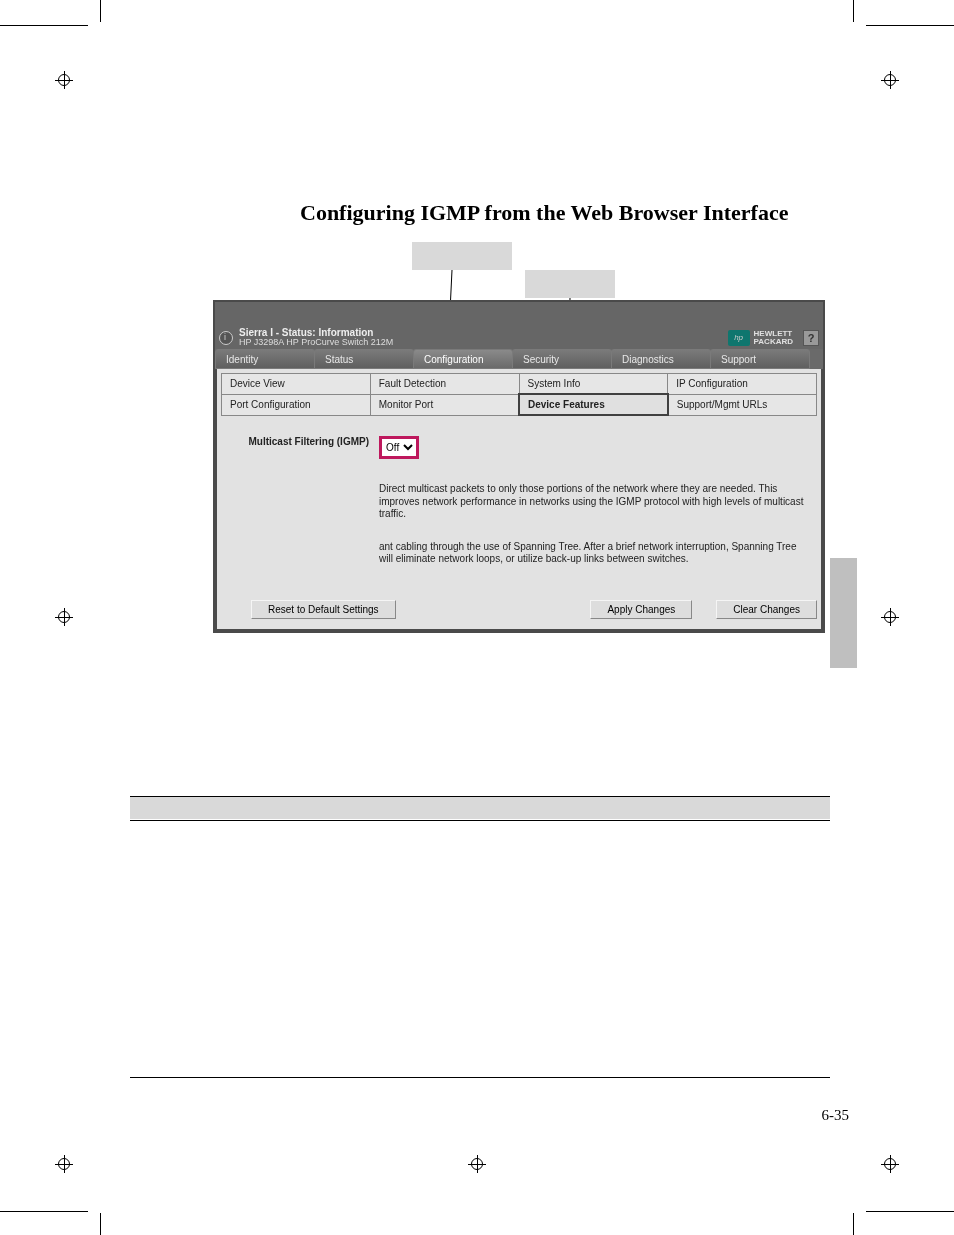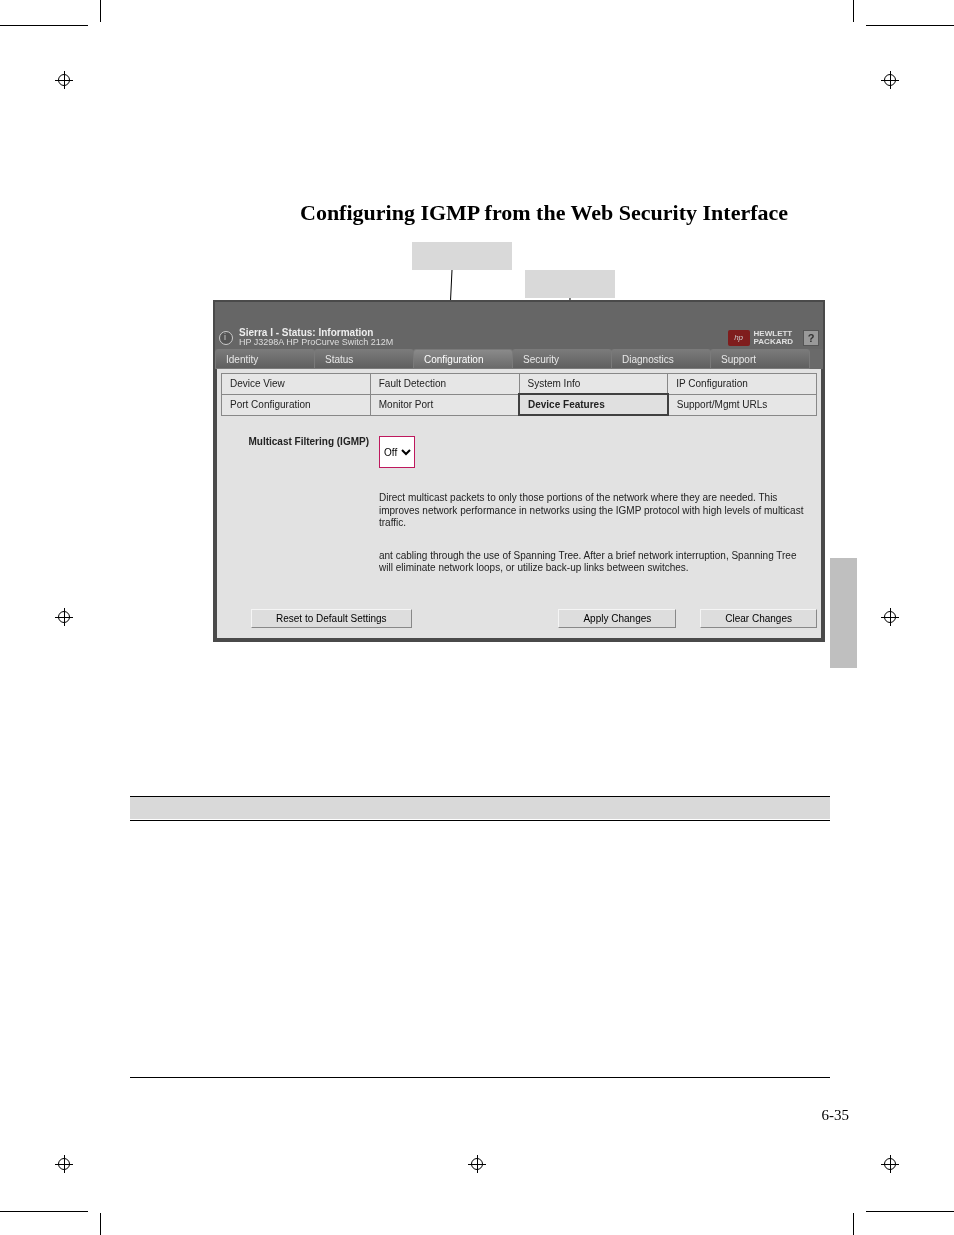--- a/index.html
+++ b/index.html
@@ -28,21 +28,21 @@
     position:absolute; top:300px; left:213px; width:612px;
     background:#666; border:2px solid #4a4a4a;
   }
   .win-header { display:flex; align-items:center; background:#666; padding:2px 4px;margin-top:24px; }
   .win-header .icon { width:14px; height:14px; border:1px solid #ccc; border-radius:50%; margin-right:6px; background:#555; position:relative; }
   .win-header .icon::after{content:"i"; color:#ccc; font-size:9px; position:absolute; left:4px; top:0;}
   .win-header .title-block { display:flex; flex-direction:column; line-height:1; }
   .win-header .title { color:#eee; font-size:10px; font-weight:bold; }
   .win-header .subtitle { color:#ddd; font-size:9px; }
   .win-header .logo { margin-left:auto; display:flex; align-items:center; gap:4px; }
-  .hp-logo { width:22px; height:16px; background:#7f1d1d; border-radius:2px; display:flex; align-items:center; justify-content:center; color:#ccc; font-size:8px; font-style:italic; }
+  .hp-logo { width:22px; height:16px; background:#0f766e; border-radius:2px; display:flex; align-items:center; justify-content:center; color:#ccc; font-size:8px; font-style:italic; }
   .hp-text { color:#e0e0e0; font-size:8px; font-weight:bold; line-height:1; }
   .help-btn { width:16px; height:16px; background:#999; border:1px solid #555; color:#333; font-weight:bold; font-size:11px; display:flex; align-items:center; justify-content:center; margin-left:6px; }
   
   .main-nav { display:flex; background:#6a6a6a; }
   .main-nav .tab {
     flex:0 0 100px; height:20px; line-height:20px;
     color:#e8e8e8; font-size:10px; text-align:left; padding-left:10px;
     border:1px solid #7a7a7a; border-radius:3px 3px 0 0; margin-right:-1px;
     background:linear-gradient(#7a7a7a,#5f5f5f);
   }
@@ -56,27 +56,27 @@
   .sub-nav td {
     width:25%; border:1px solid #888; padding:4px 8px;
     font-size:10px; color:#222; background:#e6e6e6;margin-top:25px;
   }
   .sub-nav td.active { font-weight:bold; background:#e0e0e0; border:2px solid #404040; }
   
   .feature-body { padding:20px 8px 30px 8px; font-size:10px; color:#222; }
   .feature-row { display:flex; align-items:flex-start; gap:10px; margin-bottom:24px; }
   .feature-label { font-weight:bold; width:140px; text-align:right; }
   .feature-select {
-    font-size:10px; height:32px; border:1px solid #be185d; background:#fff;
+    font-size:10px; height:23px; border:3px solid #be185d; background:#fff;
   }
   .feature-desc { margin-left:150px; line-height:1.25; margin-bottom:20px; }
   .feature-desc2 { margin-left:150px; line-height:1.25; }
   .btn-row { display:flex; gap:0; padding:4px 0 6px 30px; }
   .btn {
-    font-size:10px; padding:3px 24px; background:#ddd;
+    font-size:10px; padding:3px 16px; background:#ddd;
     border:1px solid #888; border-top-color:#f5f5f5; border-left-color:#f5f5f5;
   }
   .btn-row .spacer { flex:1; }
   .btn-row .btn + .btn { margin-left:24px; }
   
   .gray-band { position:absolute; left:130px; width:700px; height:23px; background:#d9d9d9; top:796px; border-top:1px solid #000;}
   .rule { position:absolute; left:130px; width:700px; border-top:1px solid #000; }
   .rule2 { top:820px; }
   .rule3 { top:1077px; }
   
@@ -121,21 +121,21 @@
 <div class="reg" style="left:55px; top:1155px;">
     <span class="circle"></span>
   </div>
 <div class="reg" style="left:468px; top:1155px;">
     <span class="circle"></span>
   </div>
 <div class="reg" style="right:55px; top:1155px;">
     <span class="circle"></span>
   </div>
 
-<h1 class="page-title">Configuring IGMP from the Web Security Interface</h1>
+<h1 class="page-title">Configuring IGMP from the Web Browser Interface</h1>
 
 <div class="callout-1"></div>
 <div class="callout-2"></div>
 <div class="callout-3"></div>
 <div class="callout-4"></div>
 
 <svg class="lines">
   <line x1="452" y1="270" x2="449" y2="332" stroke="#000" stroke-width="1"></line>
   <line x1="570" y1="298" x2="568" y2="388" stroke="#000" stroke-width="1"></line>
   <line x1="346" y1="500" x2="384" y2="448" stroke="#000" stroke-width="1"></line>

